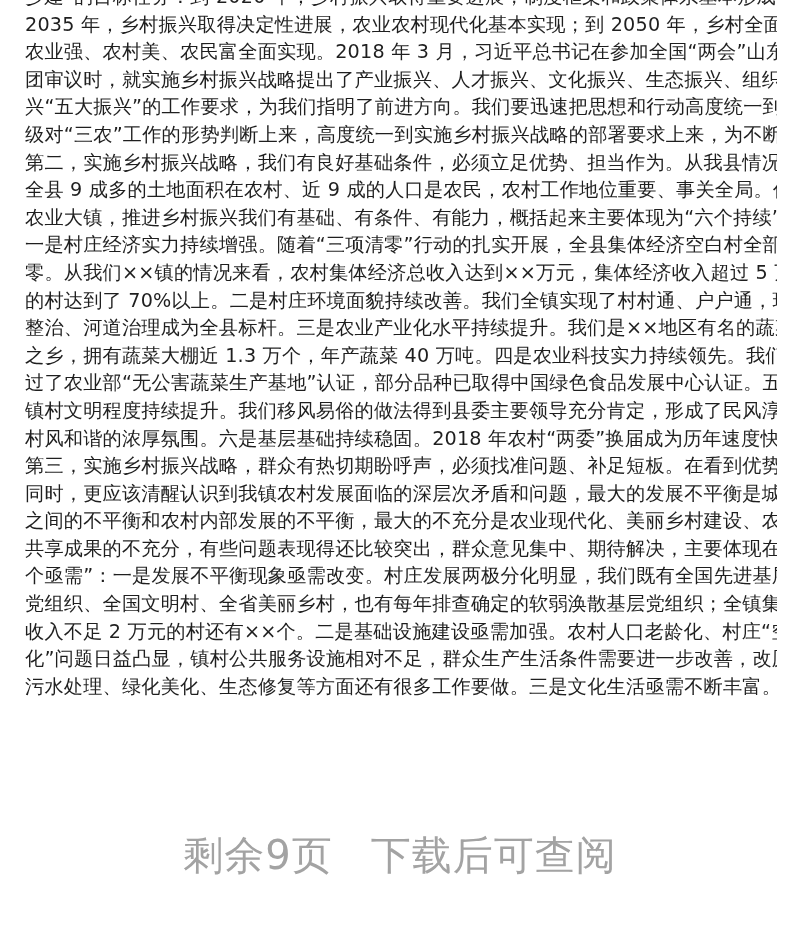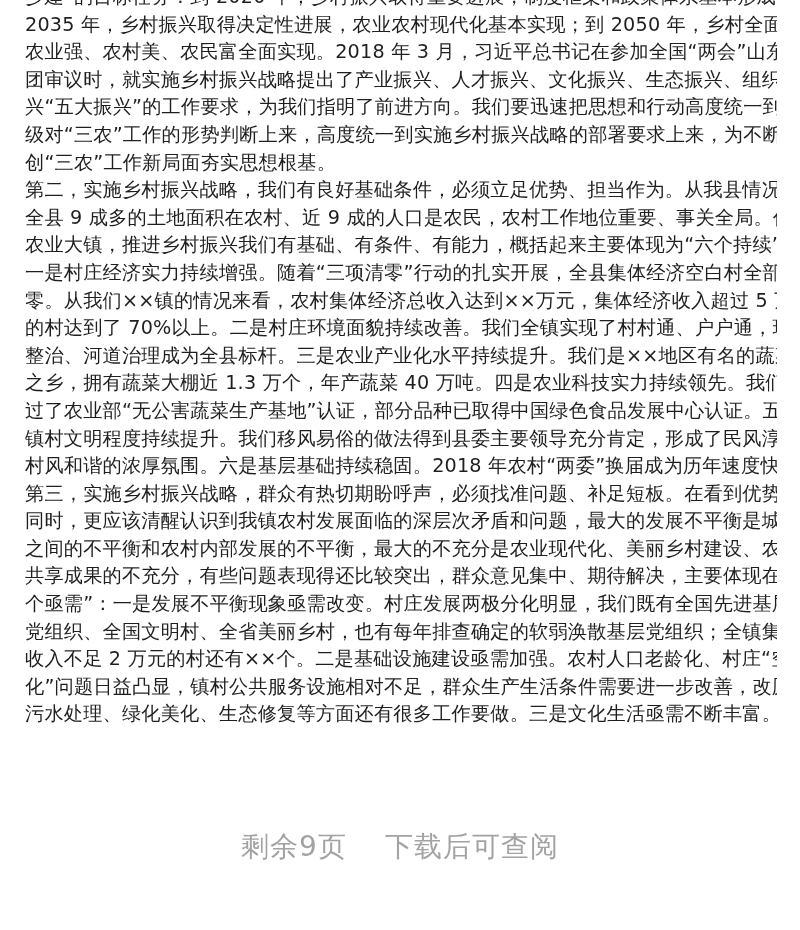--- a/index.html
+++ b/index.html
@@ -8,36 +8,35 @@
     position: absolute; left: 25px; top: -17px; width: 752px;
     font-family: "DejaVu Sans", "Liberation Sans", sans-serif;
     font-size: 19.2px; line-height: 27.6px; color: #1f1f1f;
     letter-spacing: 0.2px;
   }
   .line { display: block; white-space: nowrap; height: 27.6px; overflow: hidden; text-align: justify; text-align-last: justify; }
   .line.last { text-align-last: left; }
   .remaining {
     position: absolute; left: 0; top: 828px; width: 800px; text-align: center;
     font-family: "DejaVu Sans", "Liberation Sans", sans-serif;
-    font-size: 28px; color: #a3a3a3; letter-spacing: 1px;
+    font-size: 40px; color: #a3a3a3; letter-spacing: 1px;
   }
   .remaining span { display: inline-block; }
   .remaining .gap { width: 38px; }
 </style>
 </head>
 <body>
 
 <div class="doc">
   <span class="line">乡建”的目标任务：到 2020 年，乡村振兴取得重要进展，制度框架和政策体系基本形成；到</span>
   <span class="line">2035 年，乡村振兴取得决定性进展，农业农村现代化基本实现；到 2050 年，乡村全面振兴，</span>
   <span class="line">农业强、农村美、农民富全面实现。2018 年 3 月，习近平总书记在参加全国“两会”山东代表</span>
   <span class="line">团审议时，就实施乡村振兴战略提出了产业振兴、人才振兴、文化振兴、生态振兴、组织振</span>
   <span class="line">兴“五大振兴”的工作要求，为我们指明了前进方向。我们要迅速把思想和行动高度统一到上</span>
   <span class="line">级对“三农”工作的形势判断上来，高度统一到实施乡村振兴战略的部署要求上来，为不断开</span>
-  <span class="line last">创“三农”工作新局面夯实思想根基。</span>
   <span class="line">第二，实施乡村振兴战略，我们有良好基础条件，必须立足优势、担当作为。从我县情况看，</span>
   <span class="line">全县 9 成多的土地面积在农村、近 9 成的人口是农民，农村工作地位重要、事关全局。作为</span>
   <span class="line">农业大镇，推进乡村振兴我们有基础、有条件、有能力，概括起来主要体现为“六个持续”：</span>
   <span class="line">一是村庄经济实力持续增强。随着“三项清零”行动的扎实开展，全县集体经济空白村全部清</span>
   <span class="line">零。从我们××镇的情况来看，农村集体经济总收入达到××万元，集体经济收入超过 5 万元</span>
   <span class="line">的村达到了 70%以上。二是村庄环境面貌持续改善。我们全镇实现了村村通、户户通，环境</span>
   <span class="line">整治、河道治理成为全县标杆。三是农业产业化水平持续提升。我们是××地区有名的蔬菜</span>
   <span class="line">之乡，拥有蔬菜大棚近 1.3 万个，年产蔬菜 40 万吨。四是农业科技实力持续领先。我们通</span>
   <span class="line">过了农业部“无公害蔬菜生产基地”认证，部分品种已取得中国绿色食品发展中心认证。五是</span>
   <span class="line">镇村文明程度持续提升。我们移风易俗的做法得到县委主要领导充分肯定，形成了民风淳朴、</span>

